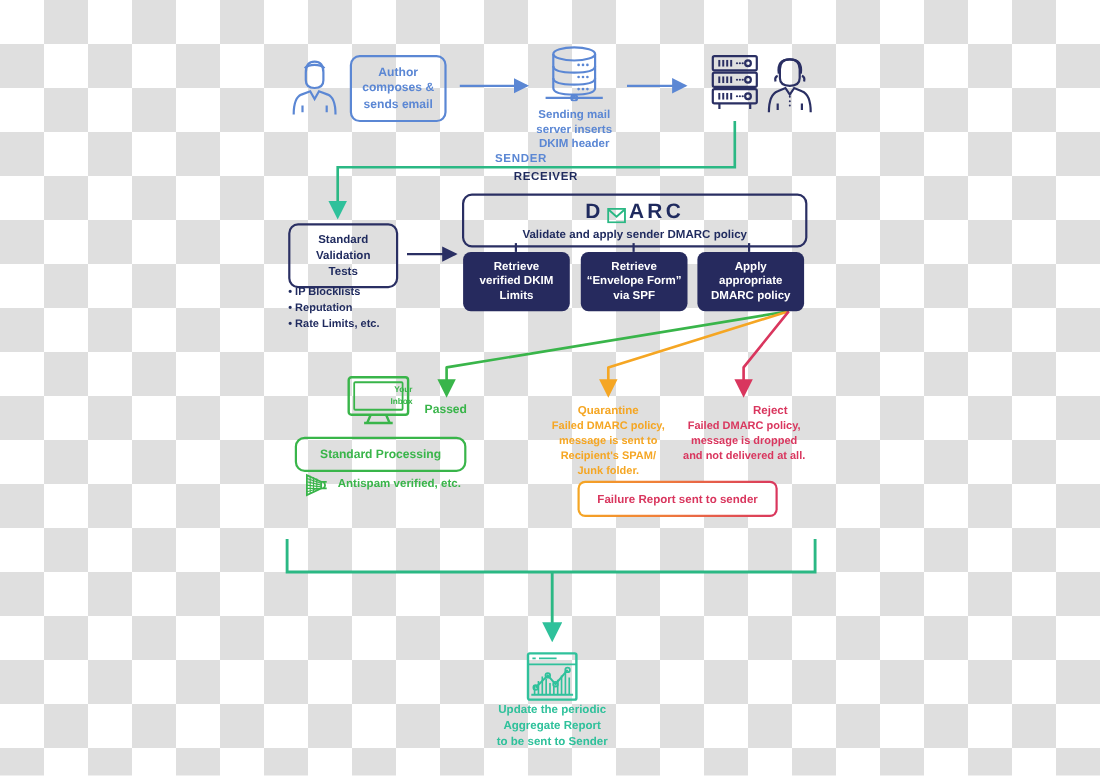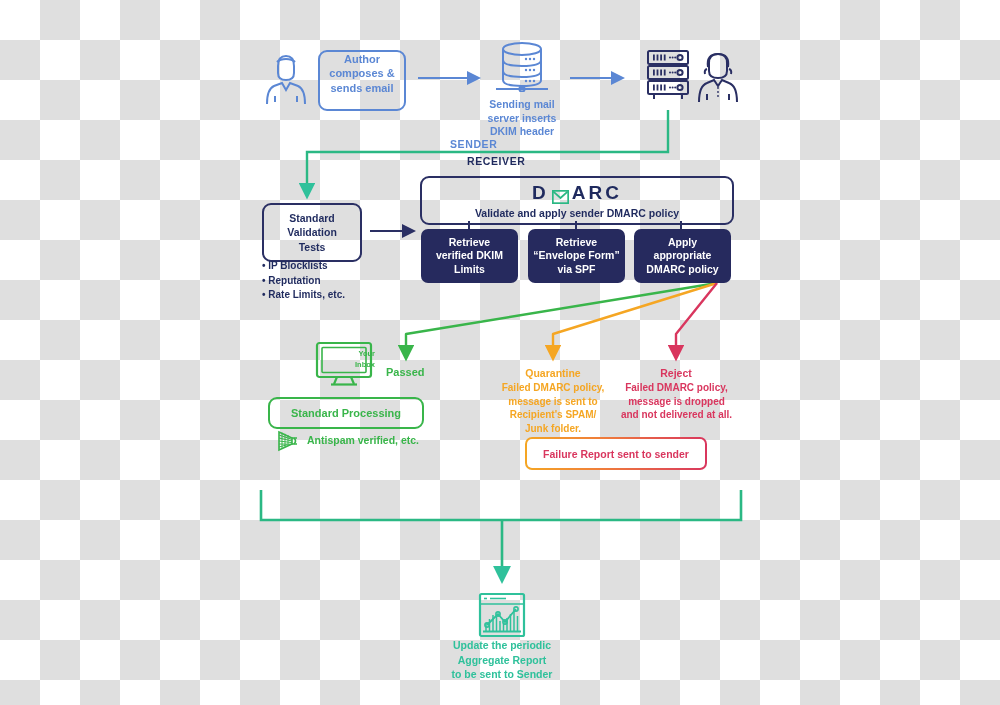--- a/index.html
+++ b/index.html
@@ -12,21 +12,21 @@
       linear-gradient(45deg,#dfdfdf 25%,transparent 25%,transparent 75%,#dfdfdf 75%);
     background-size:80px 80px;
     background-position:0 0,40px 40px;
   }
   #stage{position:absolute;left:0;top:0;width:1000px;height:705px;}
   svg.layer{position:absolute;left:0;top:0;width:1000px;height:705px;pointer-events:none;}
 
   .blue-box{
     position:absolute;border:2px solid #5b87d4;border-radius:9px;
     background:transparent;color:#5b87d4;font-weight:bold;font-size:11px;
-    display:flex;align-items:flex-start;justify-content:center;text-align:center;
+    display:flex;align-items:center;justify-content:center;text-align:center;
     line-height:1.3;
   }
   .blue-cap{color:#5b87d4;font-weight:bold;font-size:10.5px;text-align:center;line-height:1.3;position:absolute;}
 
   .sender-lbl{color:#5b87d4;font-weight:bold;font-size:10.5px;letter-spacing:.6px;position:absolute;}
   .receiver-lbl{color:#1f2a5e;font-weight:bold;font-size:10.5px;letter-spacing:.6px;position:absolute;margin-left:20px;}
 
   .navy-outline{
     position:absolute;border:2px solid #2a2f63;border-radius:9px;background:transparent;
   }
@@ -47,21 +47,21 @@
 
   .navy-card{
     position:absolute;background:#262a5e;border-radius:7px;color:#ffffff;
     font-weight:bold;font-size:10.5px;text-align:center;line-height:1.3;
     display:flex;align-items:center;justify-content:center;padding:4px;
     box-sizing:border-box;
   }
 
   .lbl-passed{position:absolute;color:#39b54a;font-weight:bold;font-size:11px;}
   .lbl-quar{position:absolute;color:#f5a623;font-weight:bold;font-size:10.5px;text-align:center;}
-  .lbl-rej{position:absolute;color:#d9365e;font-weight:bold;font-size:10.5px;text-align:center;}
+  .lbl-rej{position:absolute;color:#d9365e;font-weight:bold;font-size:10.5px;text-align:right;}
   .txt-quar{position:absolute;color:#f5a623;font-weight:bold;font-size:10px;text-align:center;line-height:1.35;}
   .txt-rej{position:absolute;color:#d9365e;font-weight:bold;font-size:10px;text-align:center;line-height:1.35;}
 
   .green-box{
     position:absolute;border:2px solid #39b54a;border-radius:9px;background:transparent;
     color:#39b54a;font-weight:bold;font-size:11px;
     display:flex;align-items:center;justify-content:center;
   }
   .antispam{position:absolute;color:#39b54a;font-weight:bold;font-size:10.5px;}
 

